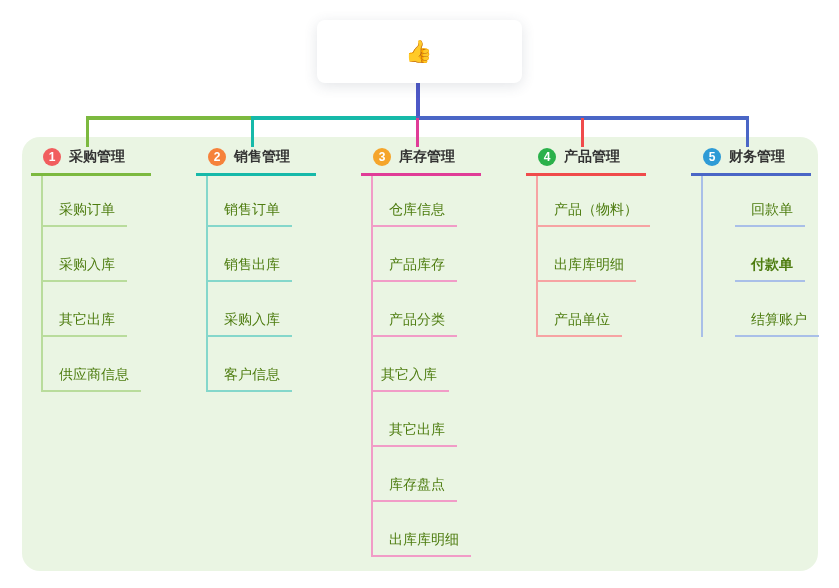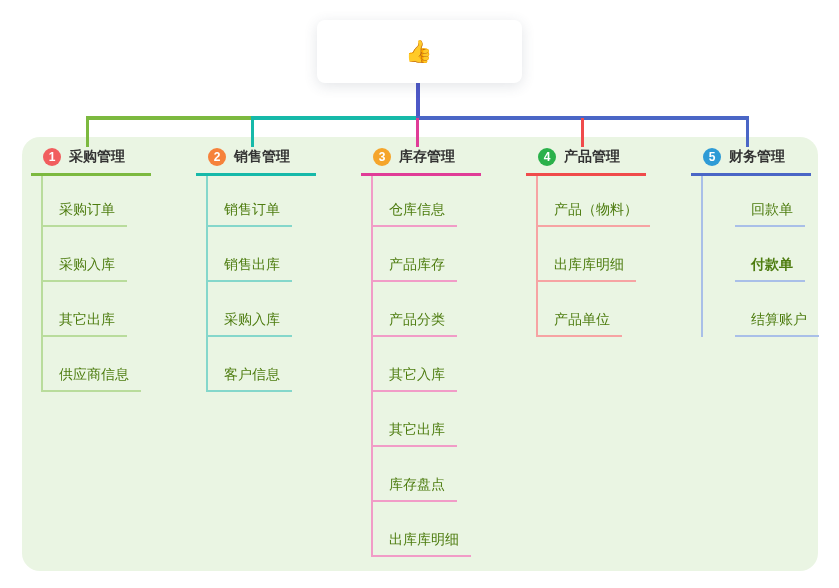--- a/index.html
+++ b/index.html
@@ -113,21 +113,21 @@
           <div class="kid">
             <span class="klabel" style="border-bottom-color: rgb(241, 156, 199);">仓库信息</span>
           </div>
           <div class="kid">
             <span class="klabel" style="border-bottom-color: rgb(241, 156, 199);">产品库存</span>
           </div>
           <div class="kid">
             <span class="klabel" style="border-bottom-color: rgb(241, 156, 199);">产品分类</span>
           </div>
           <div class="kid">
-            <span class="klabel" style="border-bottom-color: rgb(241, 156, 199);">其它入库</span>
+            <span class="klabel" style="border-bottom-color: rgb(241, 156, 199); padding-left: 8px;">其它入库</span>
           </div>
           <div class="kid">
             <span class="klabel" style="border-bottom-color: rgb(241, 156, 199);">其它出库</span>
           </div>
           <div class="kid">
             <span class="klabel" style="border-bottom-color: rgb(241, 156, 199);">库存盘点</span>
           </div>
           <div class="kid">
             <span class="klabel" style="border-bottom-color: rgb(241, 156, 199);">出库库明细</span>
           </div>

